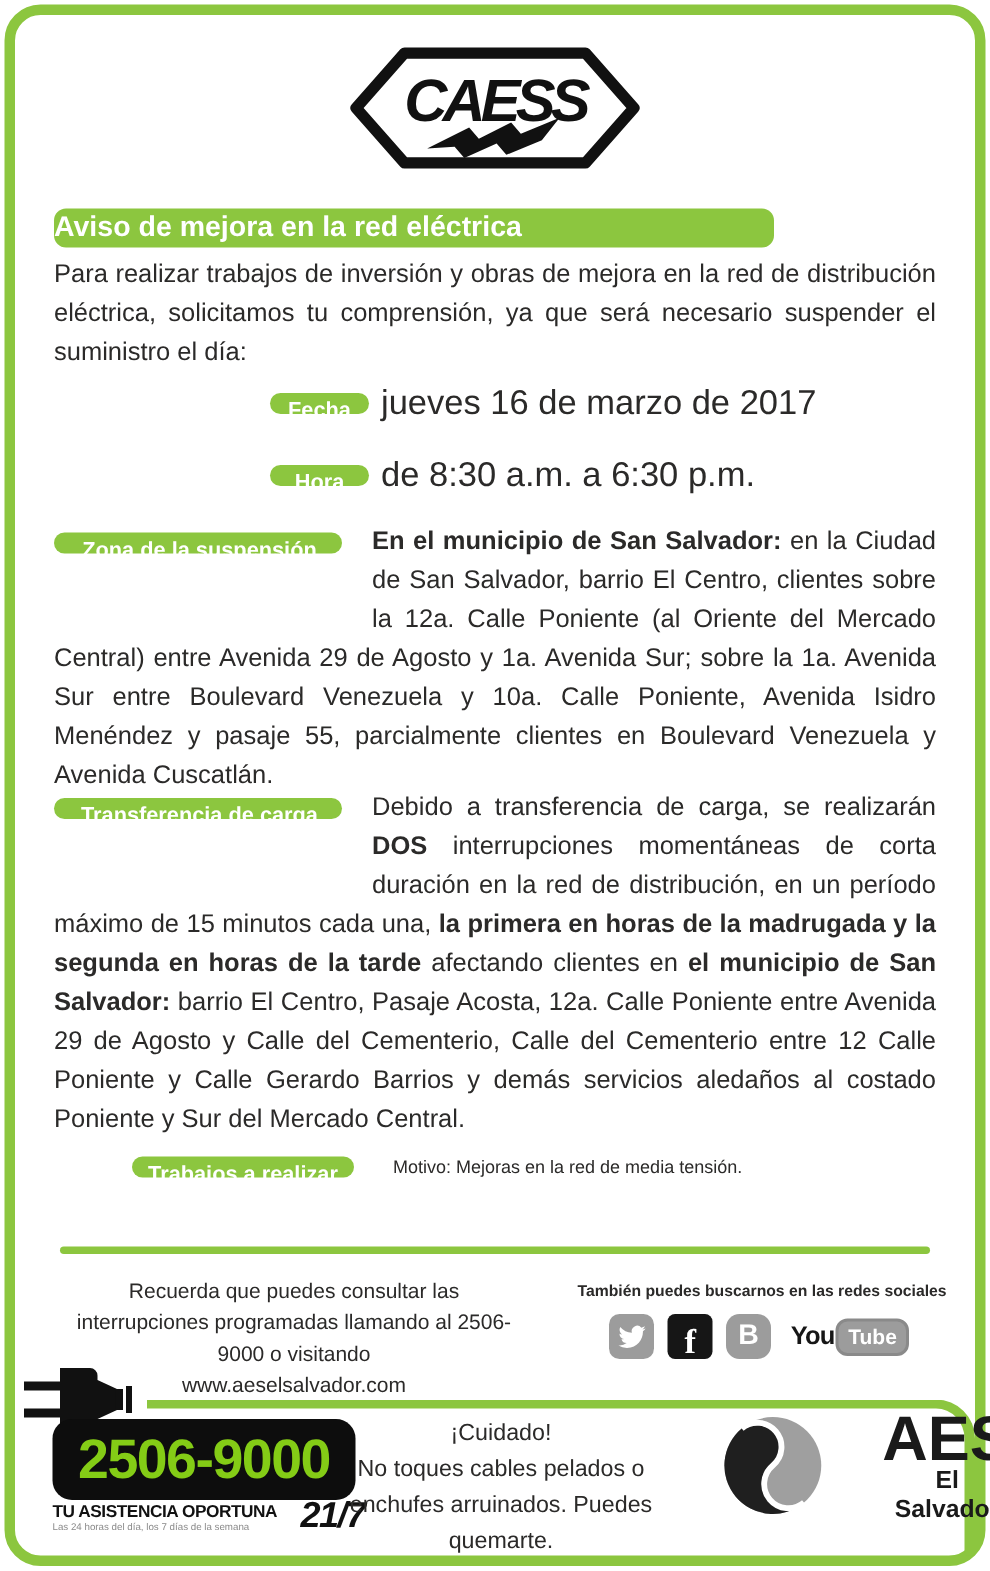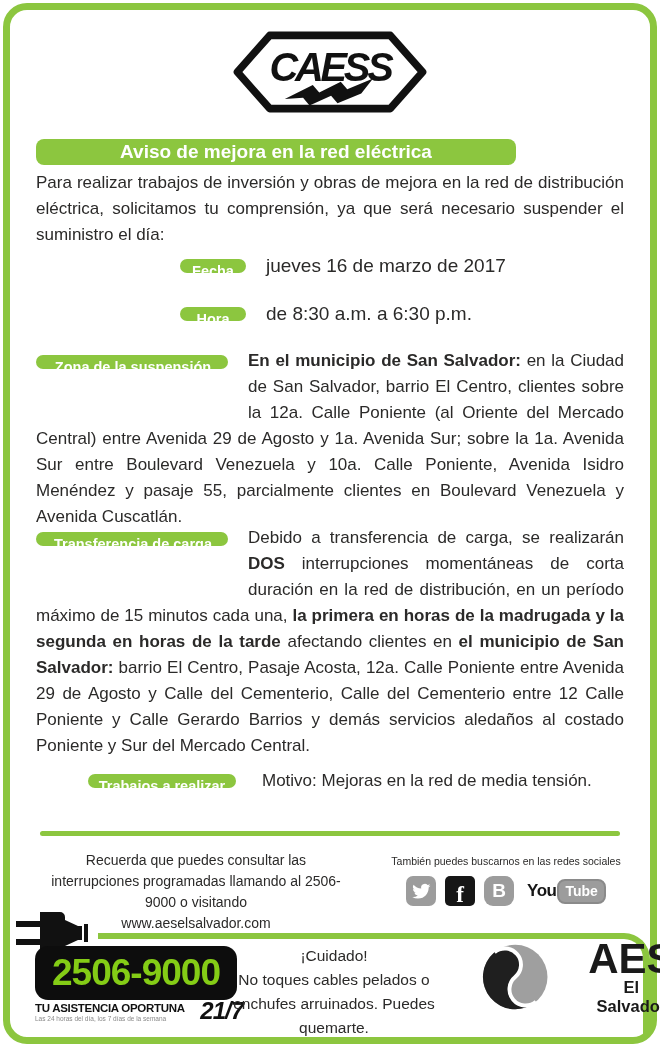--- a/index.html
+++ b/index.html
@@ -21,52 +21,52 @@
   
   .logo{left:233px;top:30px;}
   .logo text{
     font-family:"Liberation Sans","DejaVu Sans",sans-serif;
     font-weight:bold;font-style:italic;font-size:37px;letter-spacing:-3px;fill:#111;
   }
   
   .header-bar{
     left:36px;top:139px;width:480px;height:26px;background:var(--green);
     border-radius:8px;color:#fff;font-weight:bold;font-size:19px;line-height:26px;
-    text-align:center;
+    text-align:left;
   }
   
   .para{
     font-size:17px;line-height:26px;text-align:justify;color:var(--ink);
   }
   .intro{left:36px;top:170px;width:588px;}
   .pill{
     display:inline-block;background:var(--green);color:#fff;font-weight:bold;
     font-size:14.5px;line-height:24px;height:14px;border-radius:7px;
     text-align:center;box-sizing:border-box;padding:0 10px;vertical-align:middle;
   }
   .row{display:flex;align-items:center;}
   .fecha-row{left:180px;top:255px;}
   .hora-row{left:180px;top:303px;}
   .row .pill{width:66px;flex:none;}
-  .row .value{margin-left:20px;font-size:19px;white-space:nowrap;}
+  .row .value{margin-left:8px;font-size:23px;white-space:nowrap;}
   .zona{left:36px;top:348px;width:588px;}
   .transfer{left:36px;top:525px;width:588px;}
   .label-float{float:left;width:212px;height:56px;}
   .label-float .pill{width:192px;margin-top:1px;padding-left:12px;}
   .trabajos-row{left:88px;top:771px;}
   .trabajos-row .pill{width:148px;flex:none;}
-  .trabajos-row .value{margin-left:26px;font-size:17px;white-space:nowrap;text-align:center;}
+  .trabajos-row .value{margin-left:26px;font-size:12px;white-space:nowrap;text-align:center;}
   b{font-weight:bold;}
   
   .separator{left:40px;top:831px;width:580px;height:5px;background:var(--green);border-radius:3px;}
   
   .consult{left:40px;top:850px;width:312px;text-align:center;font-size:14px;line-height:21px;}
   .consult .url{font-size:14px;}
   .social-block{left:385px;top:855px;width:242px;text-align:center;}
-  .social-title{font-size:10.5px;font-weight:normal;white-space:nowrap;}
+  .social-title{font-size:10.5px;font-weight:bold;white-space:nowrap;}
   .social-row{margin-top:9px;display:flex;justify-content:center;align-items:center;gap:9px;}
   .si{width:30px;height:30px;border-radius:7px;display:flex;align-items:center;justify-content:center;flex:none;}
   .si.twitter{background:#9c9c9c;}
   .si.facebook{background:#161616;border-radius:5px;color:#fff;font-weight:bold;font-size:23px;overflow:hidden;}
   .si.facebook span{display:block;margin-top:8px;font-family:"Liberation Serif","DejaVu Serif",serif;}
   .si.blogger{background:#9c9c9c;border-radius:9px;color:#fff;font-weight:bold;font-size:19px;}
   .youtube{display:flex;align-items:center;margin-left:4px;}
   .yt-you{font-weight:bold;font-size:17px;color:#161616;letter-spacing:-0.5px;}
   .yt-tube{background:#9c9c9c;border:2px solid #8a8a8a;color:#fff;font-weight:bold;font-size:14px;
     border-radius:8px;padding:3px 6px 4px;margin-left:1px;line-height:1;}

